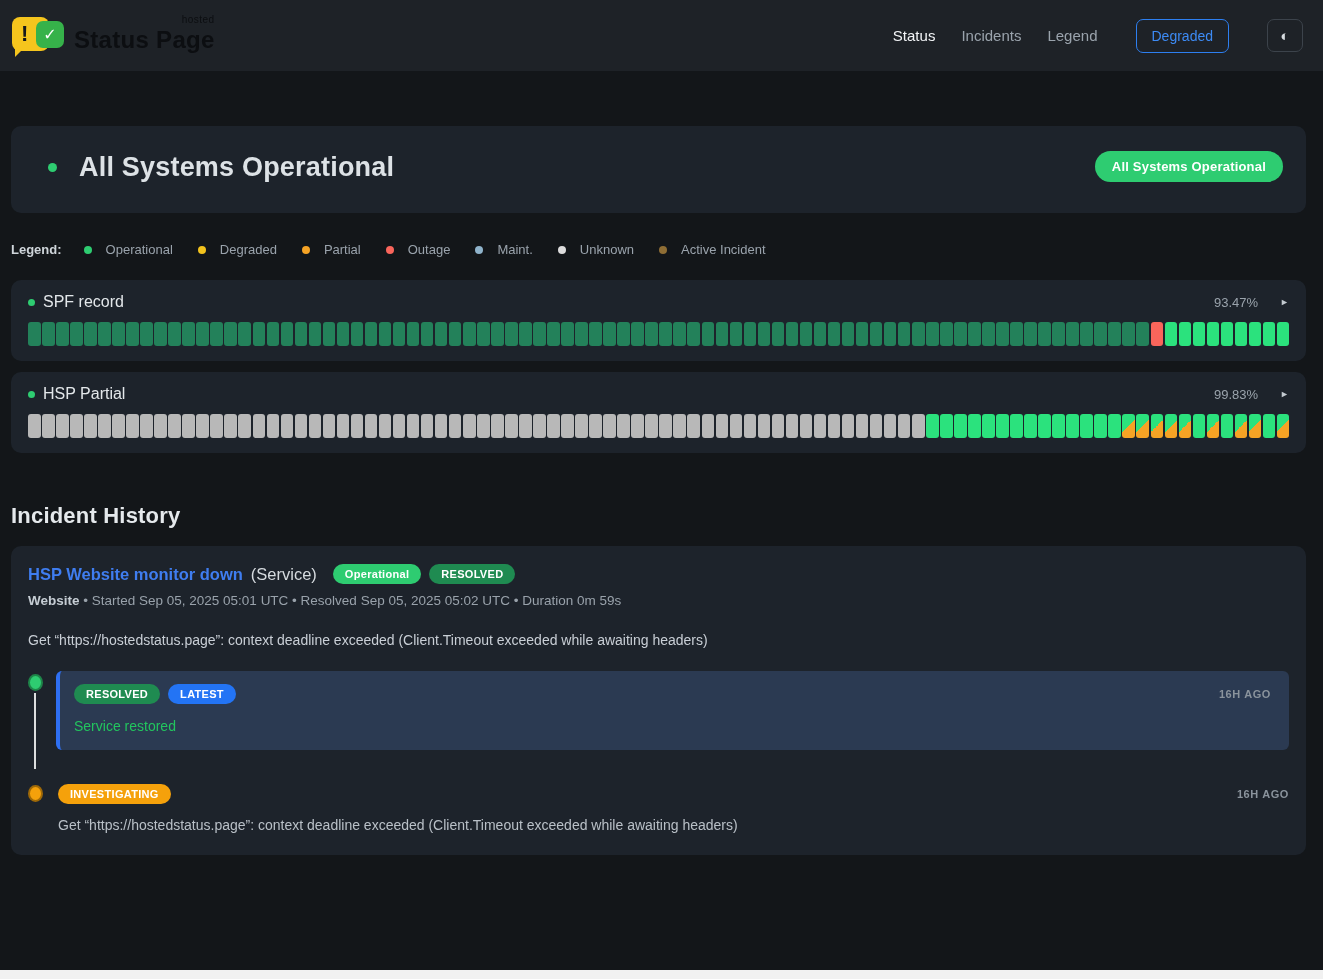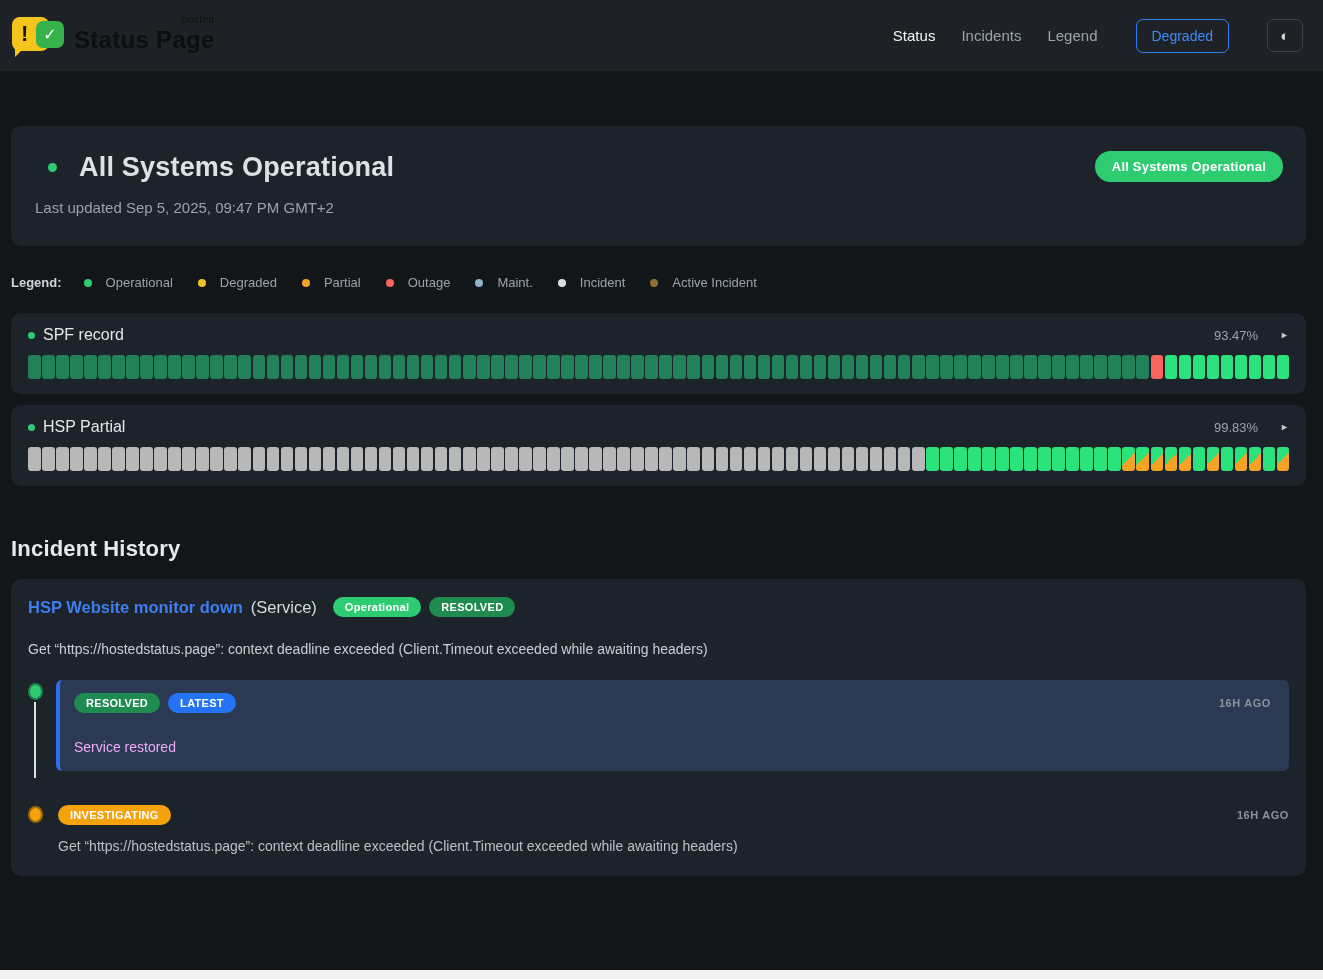--- a/index.html
+++ b/index.html
@@ -99,21 +99,21 @@
   .tl-dotcol { width:24px; flex:none; position:relative; }
   .tl-dot { position:absolute; left:0; top:3px; width:15px; height:17px; border-radius:50%; border:2px solid rgba(0,0,0,0.35); }
   .tl-content { flex:1; }
   .tl-box {
     background:#2b3a52; border-left:4px solid #2e6ff2; border-radius:6px;
     padding:13px 18px 16px 14px; margin-left:4px;
   }
   .tl-plain { padding:2px 0 0 6px; }
   .tl-badges { display:flex; align-items:center; gap:8px; }
   .tl-time { margin-left:auto; font-size:11px; font-weight:bold; color:#8a939c; letter-spacing:0.6px; }
-  .tl-message { margin-top:26px; font-size:14px; color:#f0abfc; }
+  .tl-message { margin-top:14px; font-size:14px; color:#22c55e; }
   .tl-entry + .tl-entry { margin-top:32px; }
   .tl-plain .tl-message { margin-top:13px; margin-left:-12px; padding-left:12px; color:#b9c0c7; }
   
   .footer-strip { position:absolute; left:0; right:0; bottom:0; height:9px; background:#f1f1f1; }
 </style>
 </head>
 <body>
 
 <header class="topbar">
   <div class="brand">
@@ -140,21 +140,20 @@
   </nav>
 </header>
 
 <main class="main">
 
   <section class="card hero">
     <div class="hero-titlerow">
       <span class="hero-dot"></span>
       <h1 class="hero-title">All Systems Operational</h1>
     </div>
-    <div class="hero-updated">Last updated Sep 5, 2025, 09:47 PM GMT+2</div>
     <div class="hero-badge">All Systems Operational</div>
   </section>
 
   <div class="legend">
     <span class="legend-label">Legend:</span>
     <span id="legend-items" style="display:flex;align-items:center;">
         <span class="legend-item">
           <span class="legend-dot" style="background: rgb(46, 204, 113);"></span>
           <span class="legend-text">Operational</span>
         </span>
@@ -169,21 +168,21 @@
         <span class="legend-item">
           <span class="legend-dot" style="background: rgb(249, 101, 91);"></span>
           <span class="legend-text">Outage</span>
         </span>
         <span class="legend-item">
           <span class="legend-dot" style="background: rgb(143, 179, 203);"></span>
           <span class="legend-text">Maint.</span>
         </span>
         <span class="legend-item">
           <span class="legend-dot" style="background: rgb(220, 220, 220);"></span>
-          <span class="legend-text">Incident</span>
+          <span class="legend-text">Unknown</span>
         </span>
         <span class="legend-item">
           <span class="legend-dot" style="background: rgb(143, 110, 53);"></span>
           <span class="legend-text">Active Incident</span>
         </span>
       </span>
   </div>
 
   <div id="components-list">
       <section class="card component-card">
@@ -391,20 +390,23 @@
     </div>
 
   <h2 class="section-heading">Incident History</h2>
 
   <section class="card incident-card">
     <div class="inc-titlerow">
       <a class="inc-title-link">HSP Website monitor down</a>
       <span class="inc-title-suffix">(Service)</span>
       <span class="pill" id="inc-comp-badge" style="background: rgb(46, 204, 113);">Operational</span>
       <span class="pill" id="inc-status-badge" style="background: rgb(31, 139, 81);">RESOLVED</span>
+    </div>
+    <div class="inc-meta">
+      <span class="meta-comp">Website</span><span> • Started Sep 05, 2025 05:01 UTC • Resolved Sep 05, 2025 05:02 UTC • Duration 0m 59s</span>
     </div>
     <div class="inc-desc">Get “https://hostedstatus.page”: context deadline exceeded (Client.Timeout exceeded while awaiting headers)</div>
     <div class="timeline" id="timeline">
       <div class="timeline-line" style="height:76px;"></div>
     <div class="tl-entry">
           <div class="tl-dotcol">
             <span class="tl-dot" style="background: rgb(46, 204, 113);"></span>
           </div>
           <div class="tl-content">
             <div class="tl-box">

